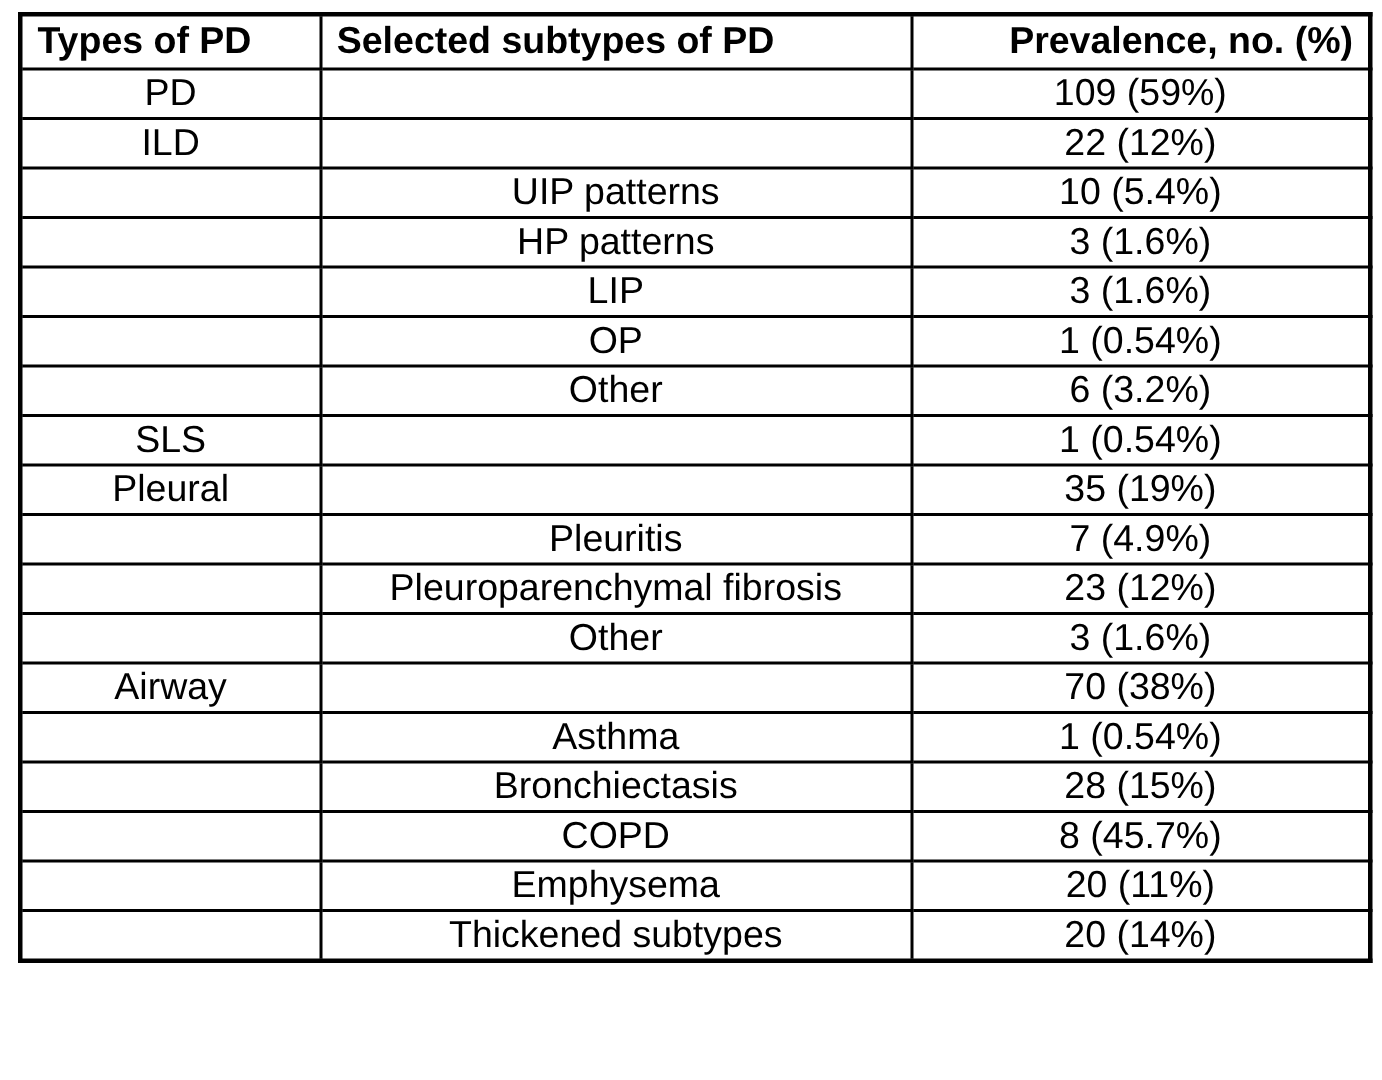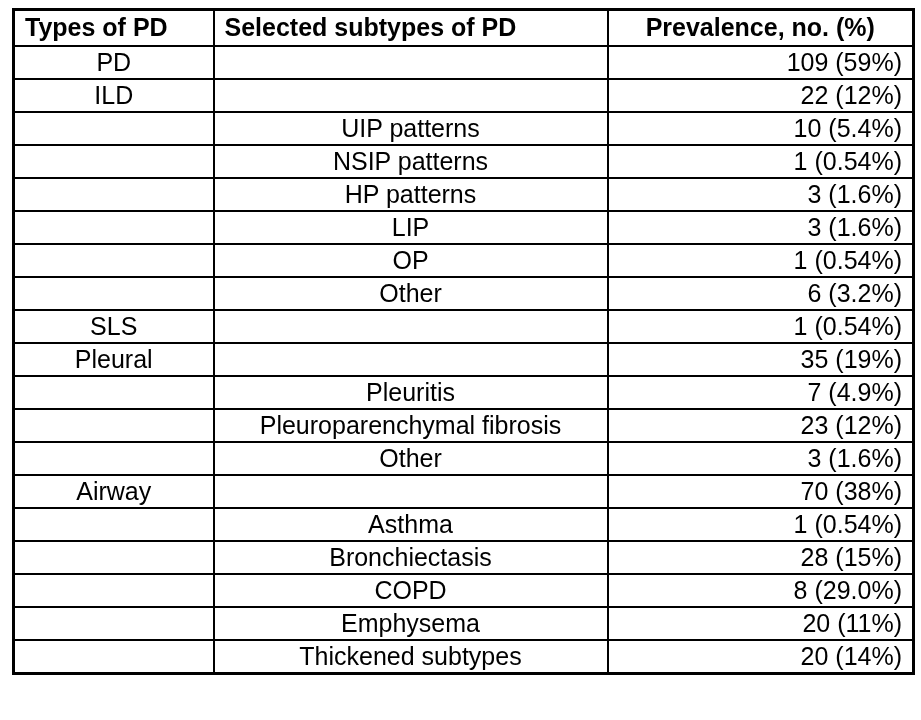--- a/index.html
+++ b/index.html
@@ -34,30 +34,30 @@
     white-space: nowrap;
     vertical-align: middle;
     background: #ffffff;
   }
   .prevalence-table th {
     font-weight: bold;
     text-align: left;
     height: 34px;
   }
   .prevalence-table th.col-prevalence {
-    text-align: center;
+    text-align: right;
     margin-top: 20px;
   }
   .prevalence-table td {
     height: 31px;
     font-weight: normal;
     text-align: center;
   }
   .prevalence-table td.prevalence-cell {
-    text-align: right;
+    text-align: center;
   }
   col.col-type      { width: 200px; }
   col.col-subtype   { width: 394px; }
   col.col-prev      { width: 306px; }
 </style>
 </head>
 <body>
 
 <table class="prevalence-table">
   <colgroup>
@@ -80,25 +80,20 @@
       </tr>
       <tr>
         <td class="type-cell">ILD</td>
         <td class="subtype-cell"></td>
         <td class="prevalence-cell">22 (12%)</td>
       </tr>
       <tr>
         <td class="type-cell"></td>
         <td class="subtype-cell">UIP patterns</td>
         <td class="prevalence-cell">10 (5.4%)</td>
-      </tr>
-      <tr>
-        <td class="type-cell"></td>
-        <td class="subtype-cell">NSIP patterns</td>
-        <td class="prevalence-cell">1 (0.54%)</td>
       </tr>
       <tr>
         <td class="type-cell"></td>
         <td class="subtype-cell">HP patterns</td>
         <td class="prevalence-cell">3 (1.6%)</td>
       </tr>
       <tr>
         <td class="type-cell"></td>
         <td class="subtype-cell">LIP</td>
         <td class="prevalence-cell">3 (1.6%)</td>
@@ -149,21 +144,21 @@
         <td class="prevalence-cell">1 (0.54%)</td>
       </tr>
       <tr>
         <td class="type-cell"></td>
         <td class="subtype-cell">Bronchiectasis</td>
         <td class="prevalence-cell">28 (15%)</td>
       </tr>
       <tr>
         <td class="type-cell"></td>
         <td class="subtype-cell">COPD</td>
-        <td class="prevalence-cell">8 (29.0%)</td>
+        <td class="prevalence-cell">8 (45.7%)</td>
       </tr>
       <tr>
         <td class="type-cell"></td>
         <td class="subtype-cell">Emphysema</td>
         <td class="prevalence-cell">20 (11%)</td>
       </tr>
       <tr>
         <td class="type-cell"></td>
         <td class="subtype-cell">Thickened subtypes</td>
         <td class="prevalence-cell">20 (14%)</td>

